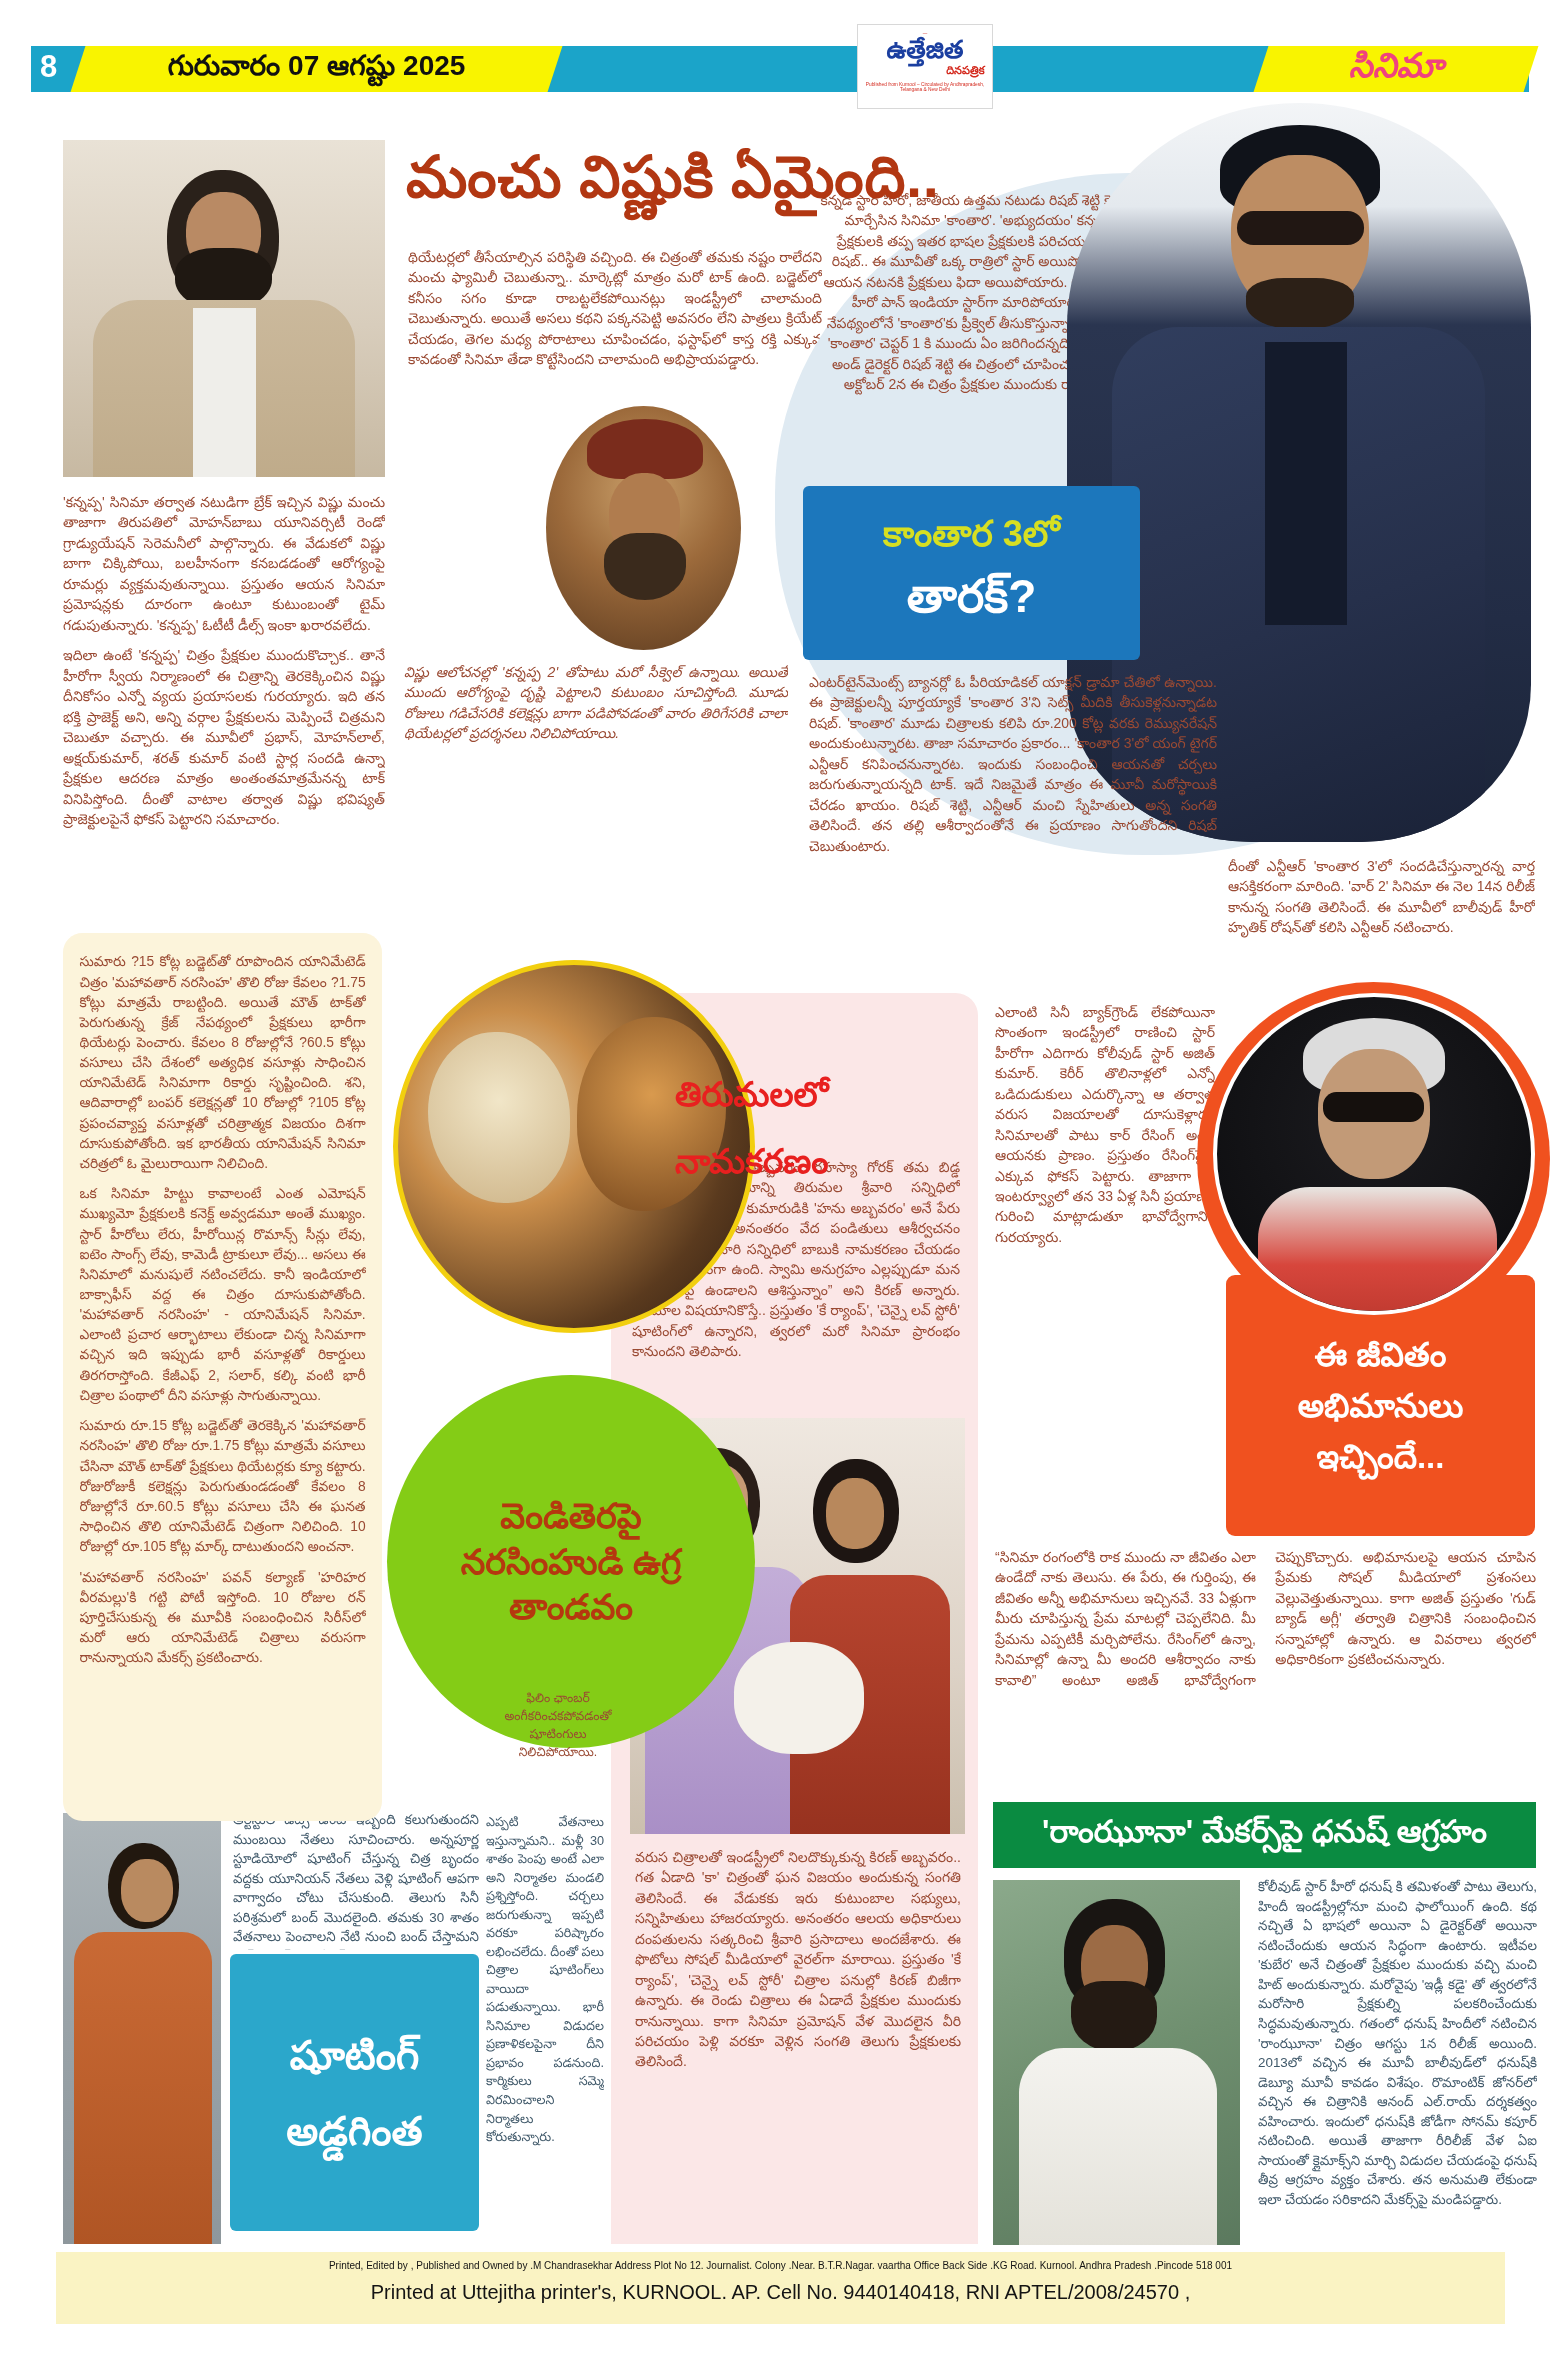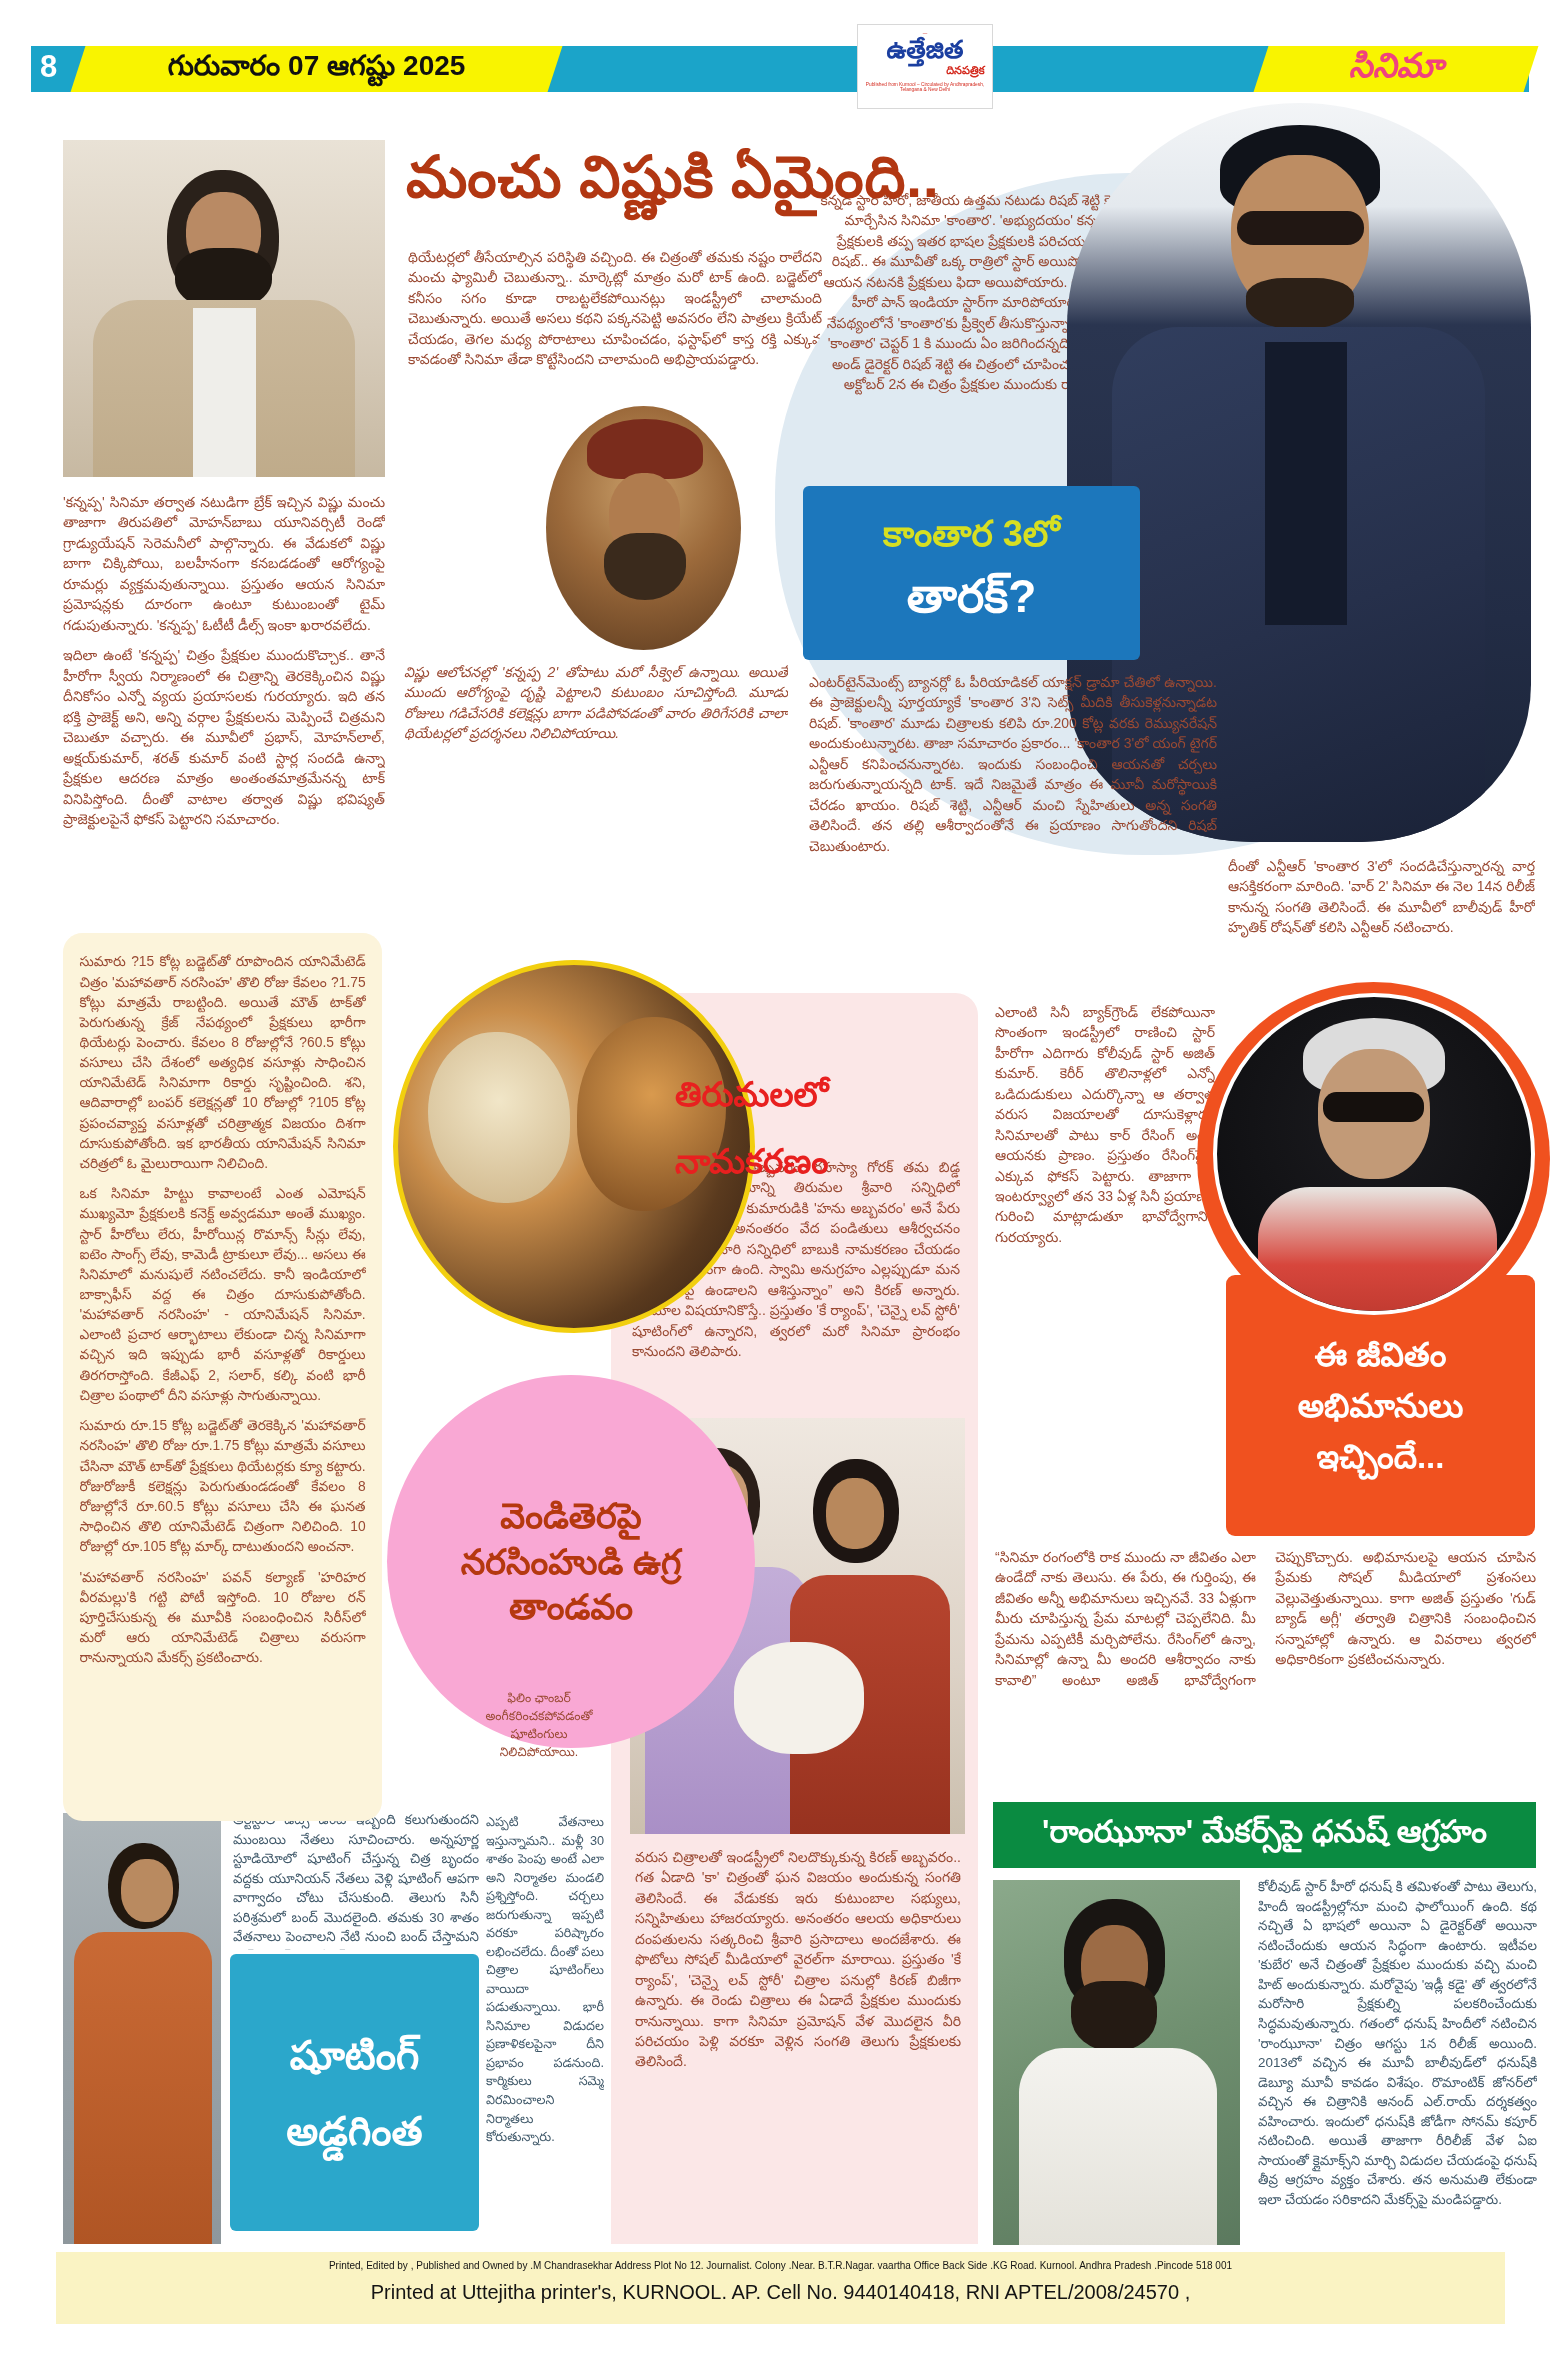--- a/index.html
+++ b/index.html
@@ -26,21 +26,21 @@
   #logo-tag{color:#d42a1e;font-size:4.8px;margin-top:3px;}
   #logo-post{color:#d42a1e;font-size:4.5px;}
   
   #main-headline{left:406px;top:143px;width:753px;font-size:58px;font-weight:bold;color:#b23712;letter-spacing:0.7px;z-index:5;}
   #blue-blob{left:775px;top:173px;width:753px;height:682px;background:#dfeaf2;border-radius:48% 52% 50% 50%;z-index:1;}
   #blue-box{left:803px;top:486px;width:337px;height:174px;background:#1c77bc;border-radius:6px;z-index:6;}
   #blue-box .l1{color:#d6df22;font-size:36px;}
   #blue-box .l2{color:#ffffff;font-size:46px;margin-top:6px;}
   
   #cream-panel{left:63px;top:933px;width:319px;height:888px;background:#fcf4db;border-radius:19.4px;box-sizing:border-box;padding:19.4px 16.4px;z-index:1;}
-  #gold-circle{left:387px;top:1375px;width:368px;height:373px;background:#f9a8d4;font-size:35px;line-height:1.3;color:#b5380f;z-index:2;}
+  #gold-circle{left:387px;top:1375px;width:368px;height:373px;background:#84cc16;font-size:35px;line-height:1.3;color:#b5380f;z-index:2;}
   #pink-panel{left:611px;top:993px;width:367px;height:1251px;background:#fbe7e7;border-radius:22.4px 22.4px 0 0;z-index:0;}
   .pink-title{position:absolute;font-size:34px;font-weight:bold;color:#e8201f;z-index:2;margin-top:40px;}
   #orange-crescent{left:1197px;top:982px;width:353px;height:353px;background:#f0511f;z-index:1;}
   #orange-box{left:1226px;top:1275px;width:309px;height:261px;background:#f0511f;border-radius:9px;color:#fff;font-size:33px;line-height:1.55;z-index:1;}
   #green-band{left:993px;top:1802px;width:543px;height:66px;background:#0a8b41;display:flex;align-items:center;justify-content:center;}
   #green-band span{color:#fff;font-size:31px;font-weight:bold;}
   #cyan-box{left:230px;top:1954px;width:249px;height:277px;background:#2ba7cb;border-radius:6px;color:#fff;font-size:40px;line-height:1.9;z-index:2;}
   
   #footer-band{left:56px;top:2252px;width:1449px;height:72px;background:#faf3c3;text-align:center;color:#141414;}
   #footer-band .f1{font-size:10px;padding-top:7.5px;}
@@ -126,21 +126,21 @@
 
   <div class="photo circle" style="left:393px;top:960px;width:362px;height:373px;border:5.2px solid #f2cf0f;box-sizing:border-box;background:radial-gradient(circle at 30% 40%,#e8d9b8 0%,#c98d4a 30%,#5a3a1e 70%,#2c1b10 100%);z-index:2;">
     <div class="ph-part" style="left:30px;top:67px;width:142px;height:171px;background:radial-gradient(circle at 50% 40%,#f1e6c8,#cdb386);border-radius:48% 52% 45% 55%;"></div>
     <div class="ph-part" style="left:179px;top:52px;width:149px;height:194px;background:radial-gradient(circle at 50% 40%,#d99a4e,#7a4a1f);border-radius:52% 48% 55% 45%;"></div>
   </div>
 
   <div id="gold-circle" class="abs circle boxtitle">
     <span style="display:block;width:78%;">వెండితెరపై నరసింహుడి ఉగ్ర తాండవం</span>
   </div>
 
-  <div class="copy" style="left:483px;top:1690px;width:112px;height:127px;font-size:12.3px;text-align:center;z-index:3;">ఫిలిం ఛాంబర్ అంగీకరించకపోవడంతో షూటింగులు నిలిచిపోయాయి.</div>
+  <div class="copy" style="left:502px;top:1690px;width:112px;height:127px;font-size:12.3px;text-align:center;z-index:3;">ఫిలిం ఛాంబర్ అంగీకరించకపోవడంతో షూటింగులు నిలిచిపోయాయి.</div>
 
   <div id="pink-panel" class="abs"></div>
   <div class="pink-title" style="left:675px;top:1035px;">తిరుమలలో</div>
   <div class="pink-title" style="left:675px;top:1102px;">నామకరణం</div>
   <div class="copy" style="left:632px;top:1157px;width:328px;height:253px;z-index:1;">యంగ్ హీరో కిరణ్ అబ్బవరం, రహస్యా గోరక్ తమ బిడ్డ నామకరణ కార్యక్రమాన్ని తిరుమల శ్రీవారి సన్నిధిలో నిర్వహించారు. తమ కుమారుడికి 'హను అబ్బవరం' అనే పేరు పెట్టారు. దర్శనం అనంతరం వేద పండితులు ఆశీర్వచనం అందించారు. “శ్రీవారి సన్నిధిలో బాబుకి నామకరణం చేయడం ఎంతో ఆనందంగా ఉంది. స్వామి అనుగ్రహం ఎల్లప్పుడూ మన కుటుంబంపై ఉండాలని ఆశిస్తున్నాం” అని కిరణ్ అన్నారు. సినిమాల విషయానికొస్తే.. ప్రస్తుతం 'కే ర్యాంప్', 'చెన్నై లవ్ స్టోరీ' షూటింగ్‌లో ఉన్నారని, త్వరలో మరో సినిమా ప్రారంభం కానుందని తెలిపారు.</div>
 
   <div class="photo" style="left:630px;top:1418px;width:335px;height:416px;background:linear-gradient(180deg,#efe8e0 0%,#ddd2c6 60%,#cbbfae 100%);z-index:1;">
     <div class="ph-part" style="left:41px;top:30px;width:89px;height:112px;background:#2a1e18;border-radius:48%;"></div>
     <div class="ph-part" style="left:58px;top:46px;width:60px;height:75px;background:#c79a74;border-radius:46%;"></div>
     <div class="ph-part" style="left:183px;top:41px;width:86px;height:104px;background:#1d1512;border-radius:48%;"></div>

